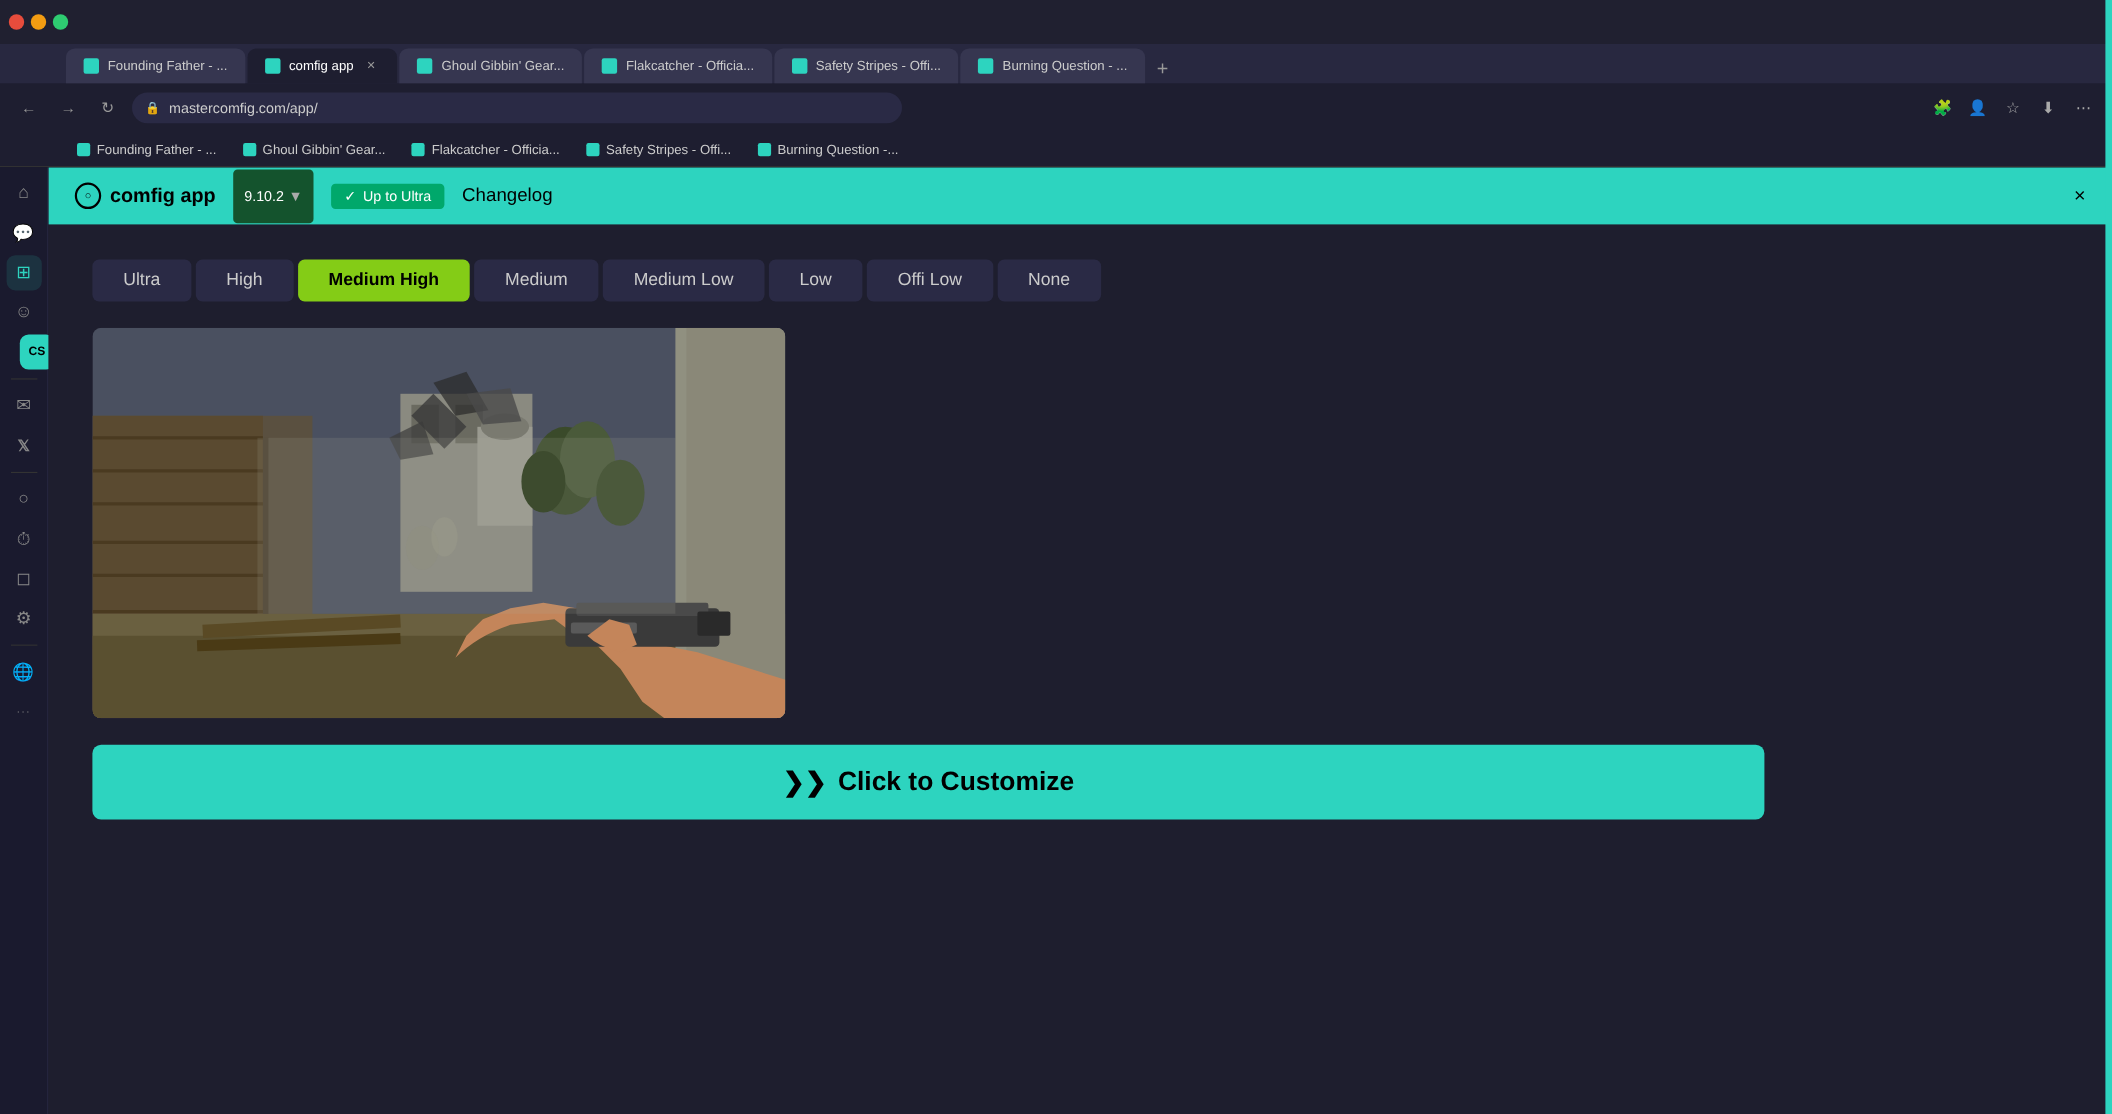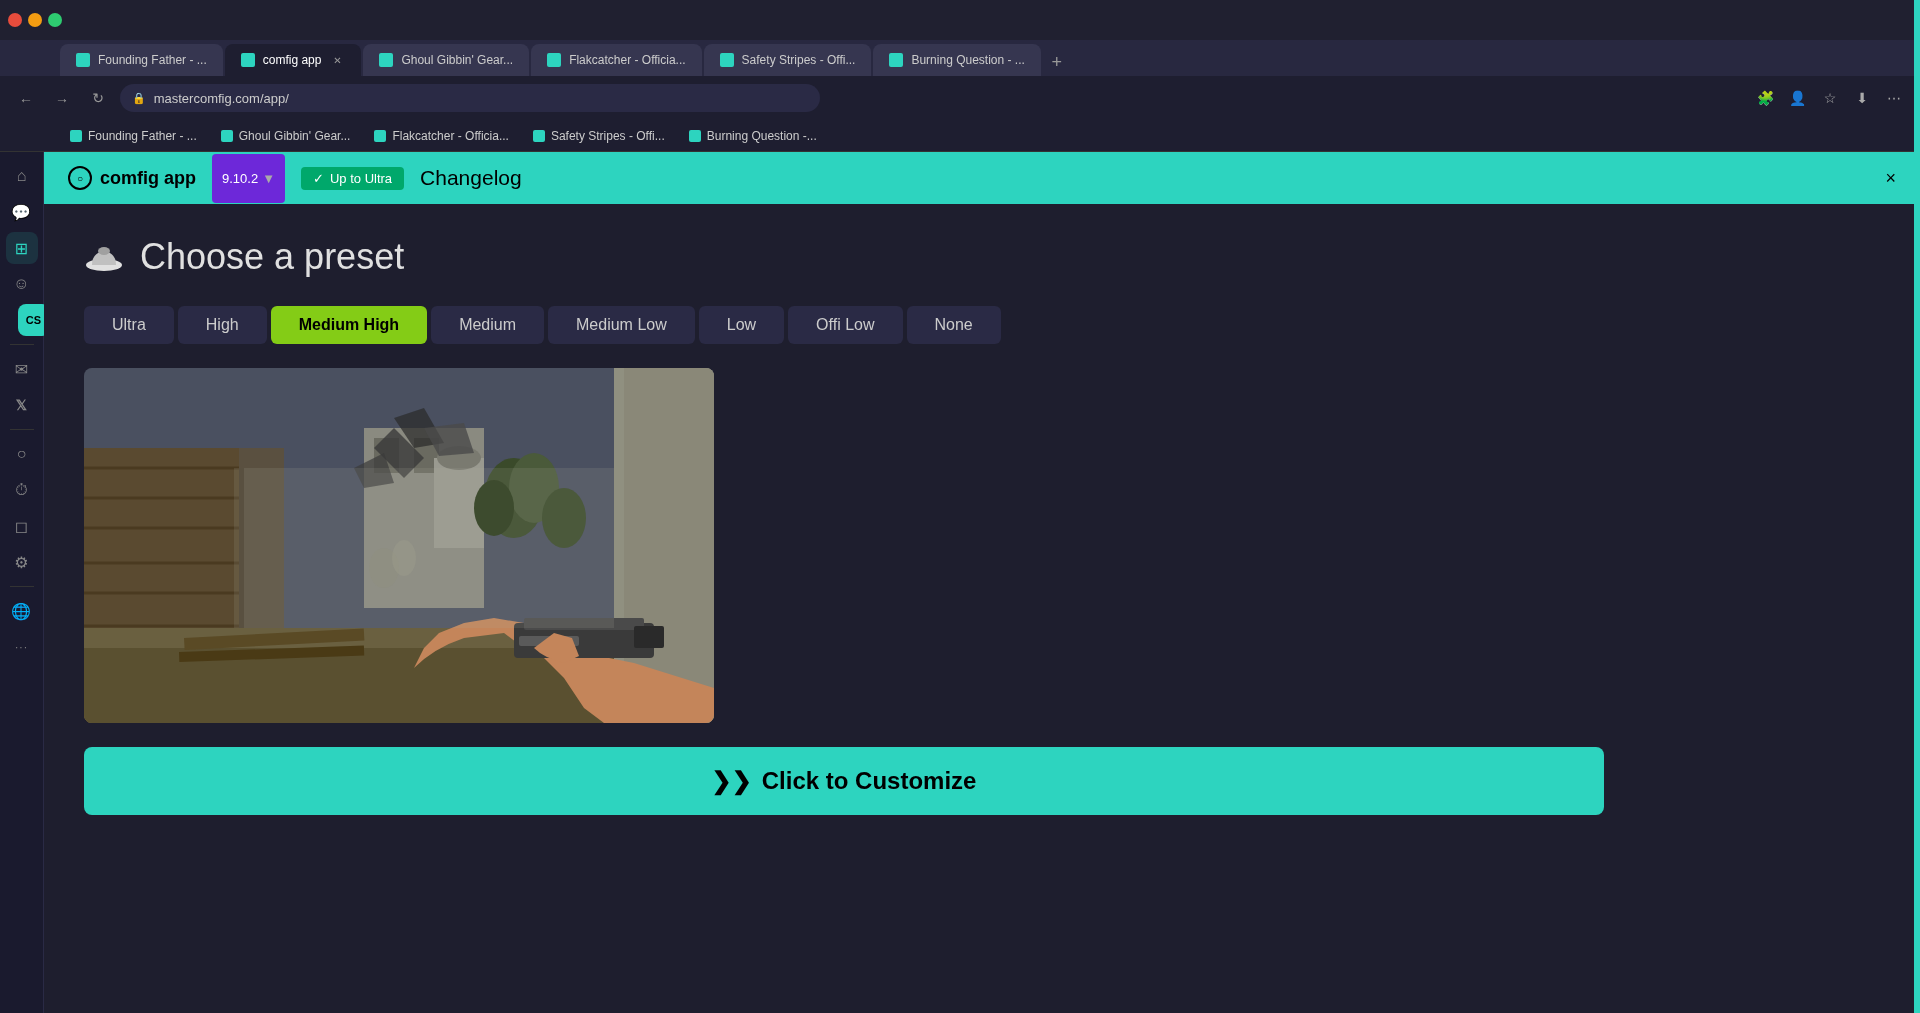--- a/index.html
+++ b/index.html
@@ -154,21 +154,21 @@
     .app-logo {
       display: flex;
       align-items: center;
       gap: 8px;
       color: #000;
       font-weight: 600;
       font-size: 18px;
     }
     .logo-icon { width: 24px; height: 24px; border-radius: 50%; border: 2px solid #000; display: flex; align-items: center; justify-content: center; font-size: 10px; }
     .version-badge {
-      background: #6d28d9;
+      background: #14532d;
       color: #fff;
       padding: 17px 10px;
       border-radius: 4px;
       font-size: 13px;
       display: flex;
       align-items: center;
       gap: 4px;
     }
     .version-dropdown { color: #aaa; cursor: pointer; }
     .uptodate-badge {
@@ -176,21 +176,21 @@
       color: #fff;
       padding: 4px 12px;
       border-radius: 4px;
       font-size: 13px;
       display: flex;
       align-items: center;
       gap: 6px;
     }
     .changelog-link {
       color: #000;
-      font-size: 21px;
+      font-size: 17px;
       font-weight: 500;
       cursor: pointer;
       text-decoration: none;
     }
     .header-spacer { flex: 1; }
     .header-close { color: #000; font-size: 18px; cursor: pointer; margin-left: auto; }
 
     
     .main-content {
       padding: 32px 40px;
@@ -410,31 +410,20 @@
         <span>✓</span>
         <span>Up to Ultra</span>
       </div>
       <a class="changelog-link">Changelog</a>
       <div class="header-spacer"></div>
       <span class="header-close">×</span>
     </div>
 
     <div class="main-content">
 
-      <div class="page-heading">
-        <div class="heading-icon">
-
-          <svg width="40" height="40" viewBox="0 0 40 40">
-            <ellipse cx="20" cy="28" rx="18" ry="6" fill="#e0e0e0"></ellipse>
-            <path d="M8 28 Q8 16 20 14 Q32 16 32 28" fill="#c0c0c0"></path>
-            <ellipse cx="20" cy="14" rx="6" ry="4" fill="#a0a0a0"></ellipse>
-          </svg>
-        </div>
-        <h1 class="heading-text">Choose a preset</h1>
-      </div>
 
       <div class="preset-tabs">
         <button class="preset-tab">Ultra</button>
         <button class="preset-tab">High</button>
         <button class="preset-tab active">Medium High</button>
         <button class="preset-tab">Medium</button>
         <button class="preset-tab">Medium Low</button>
         <button class="preset-tab">Low</button>
         <button class="preset-tab">Offi Low</button>
         <button class="preset-tab">None</button>

